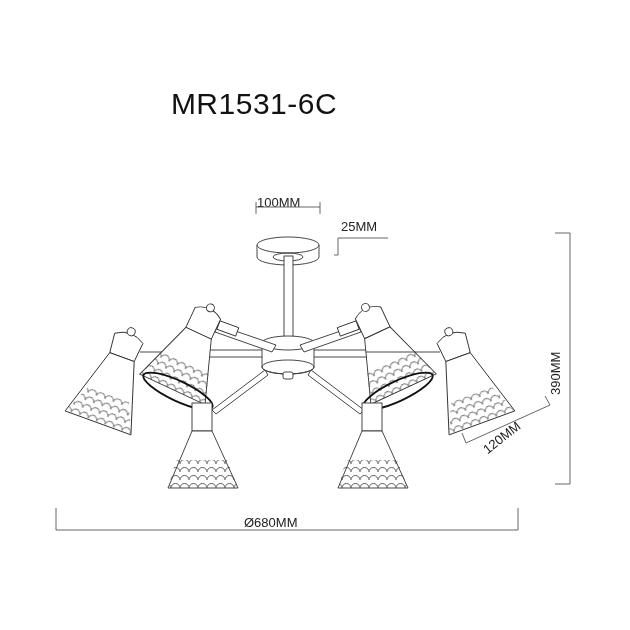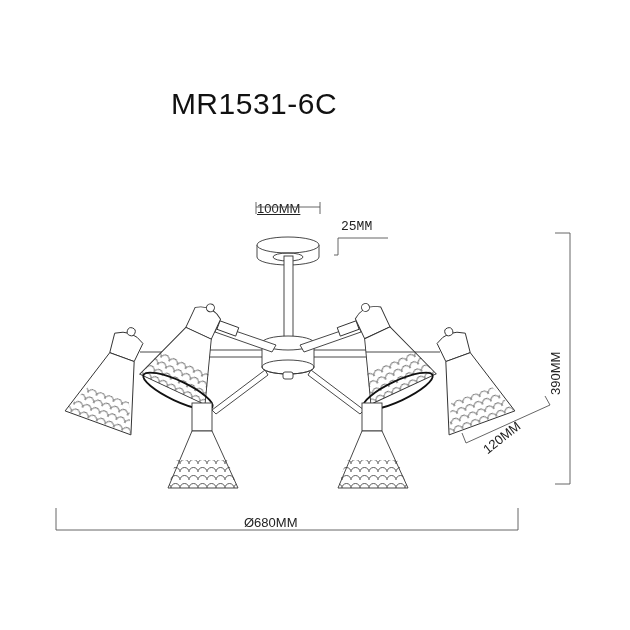--- a/index.html
+++ b/index.html
@@ -10,22 +10,22 @@
   svg .ln { fill:none; stroke:#333; stroke-width:0.9; }
   svg .dim { fill:none; stroke:#555; stroke-width:0.9; }
   svg .thick { fill:none; stroke:#111; stroke-width:1.8; }
   svg .shade { fill:#fff; stroke:#333; stroke-width:0.9; }
 </style>
 </head>
 <body>
 
 <div class="title">MR1531-6C</div>
 
-<div class="lbl" style="left:257px;top:201px;text-decoration:underline;">100MM</div>
-<div class="lbl" style="left:341px;top:219px;font-family:Liberation Mono, monospace;">25MM</div>
+<div class="lbl" style="left:257px;top:195px;">100MM</div>
+<div class="lbl" style="left:341px;top:219px;">25MM</div>
 <div class="lbl" style="left:548px;top:395px;transform:rotate(-90deg);transform-origin:0 0;">390MM</div>
 <div class="lbl" style="left:480px;top:445px;transform:rotate(-38deg);transform-origin:0 0;">120MM</div>
 <div class="lbl" style="left:244px;top:515px;">Ø680MM</div>
 
 <svg width="630" height="630" viewBox="0 0 630 630">
   <defs>
     <pattern id="scallop" width="9" height="8" patternUnits="userSpaceOnUse">
       <path d="M0 8 A4.5 4.5 0 0 1 9 8" fill="none" stroke="#333" stroke-width="0.8"></path>
     </pattern>
   </defs>

